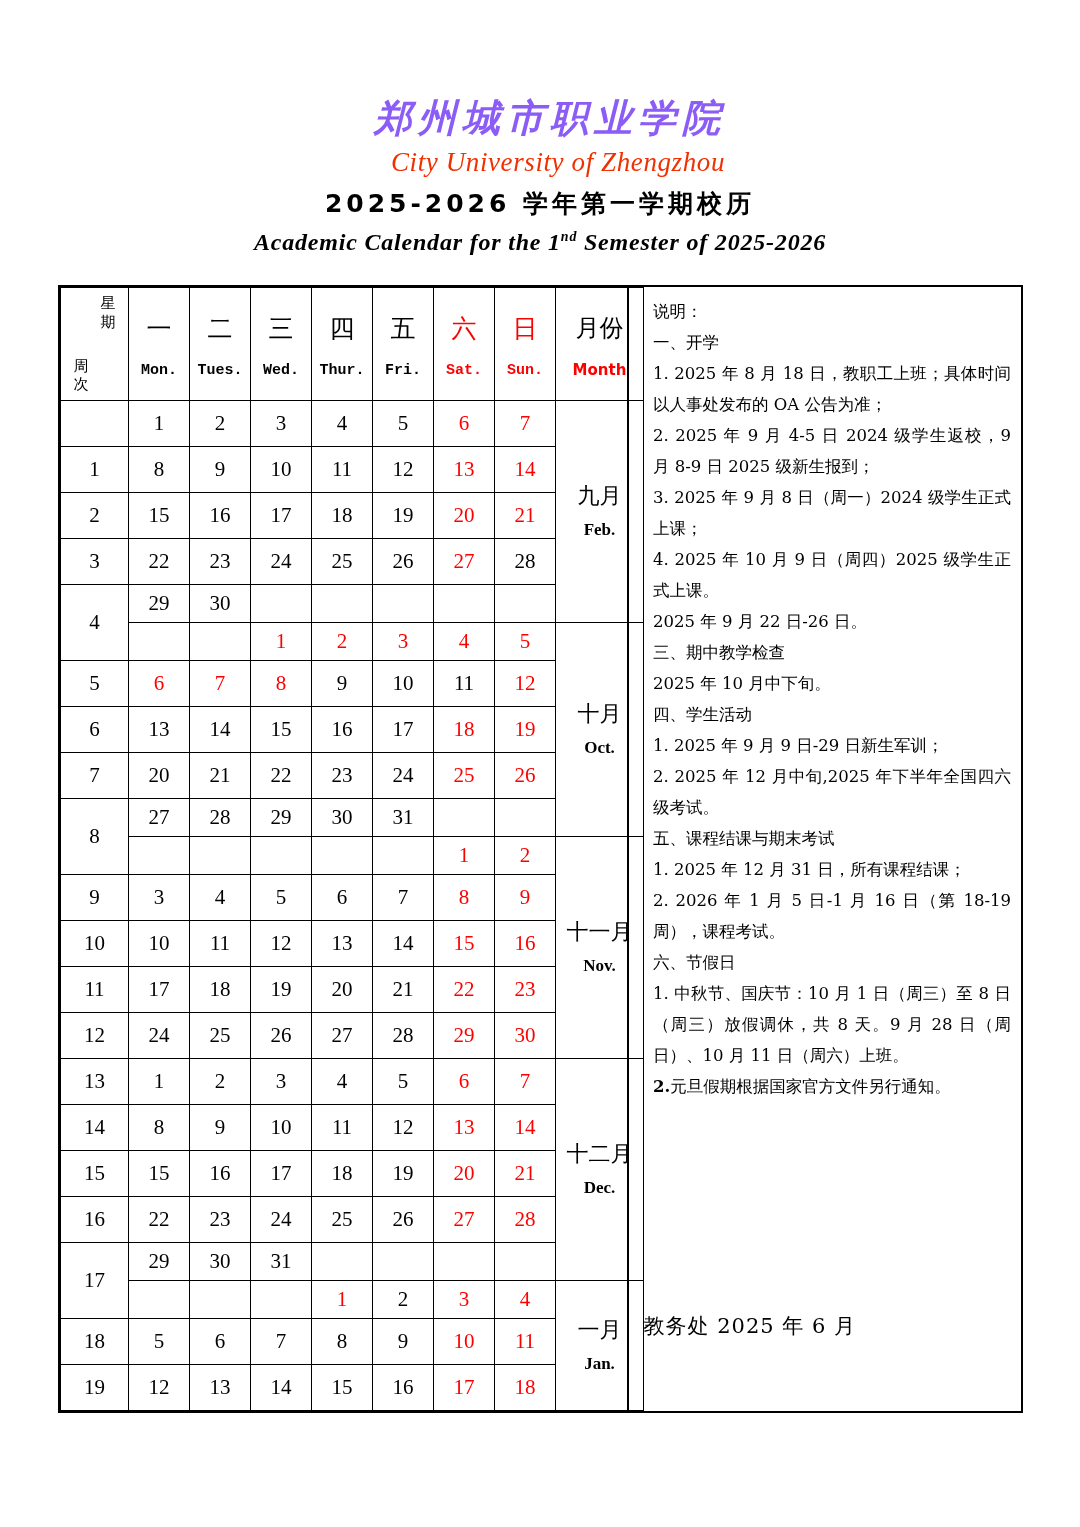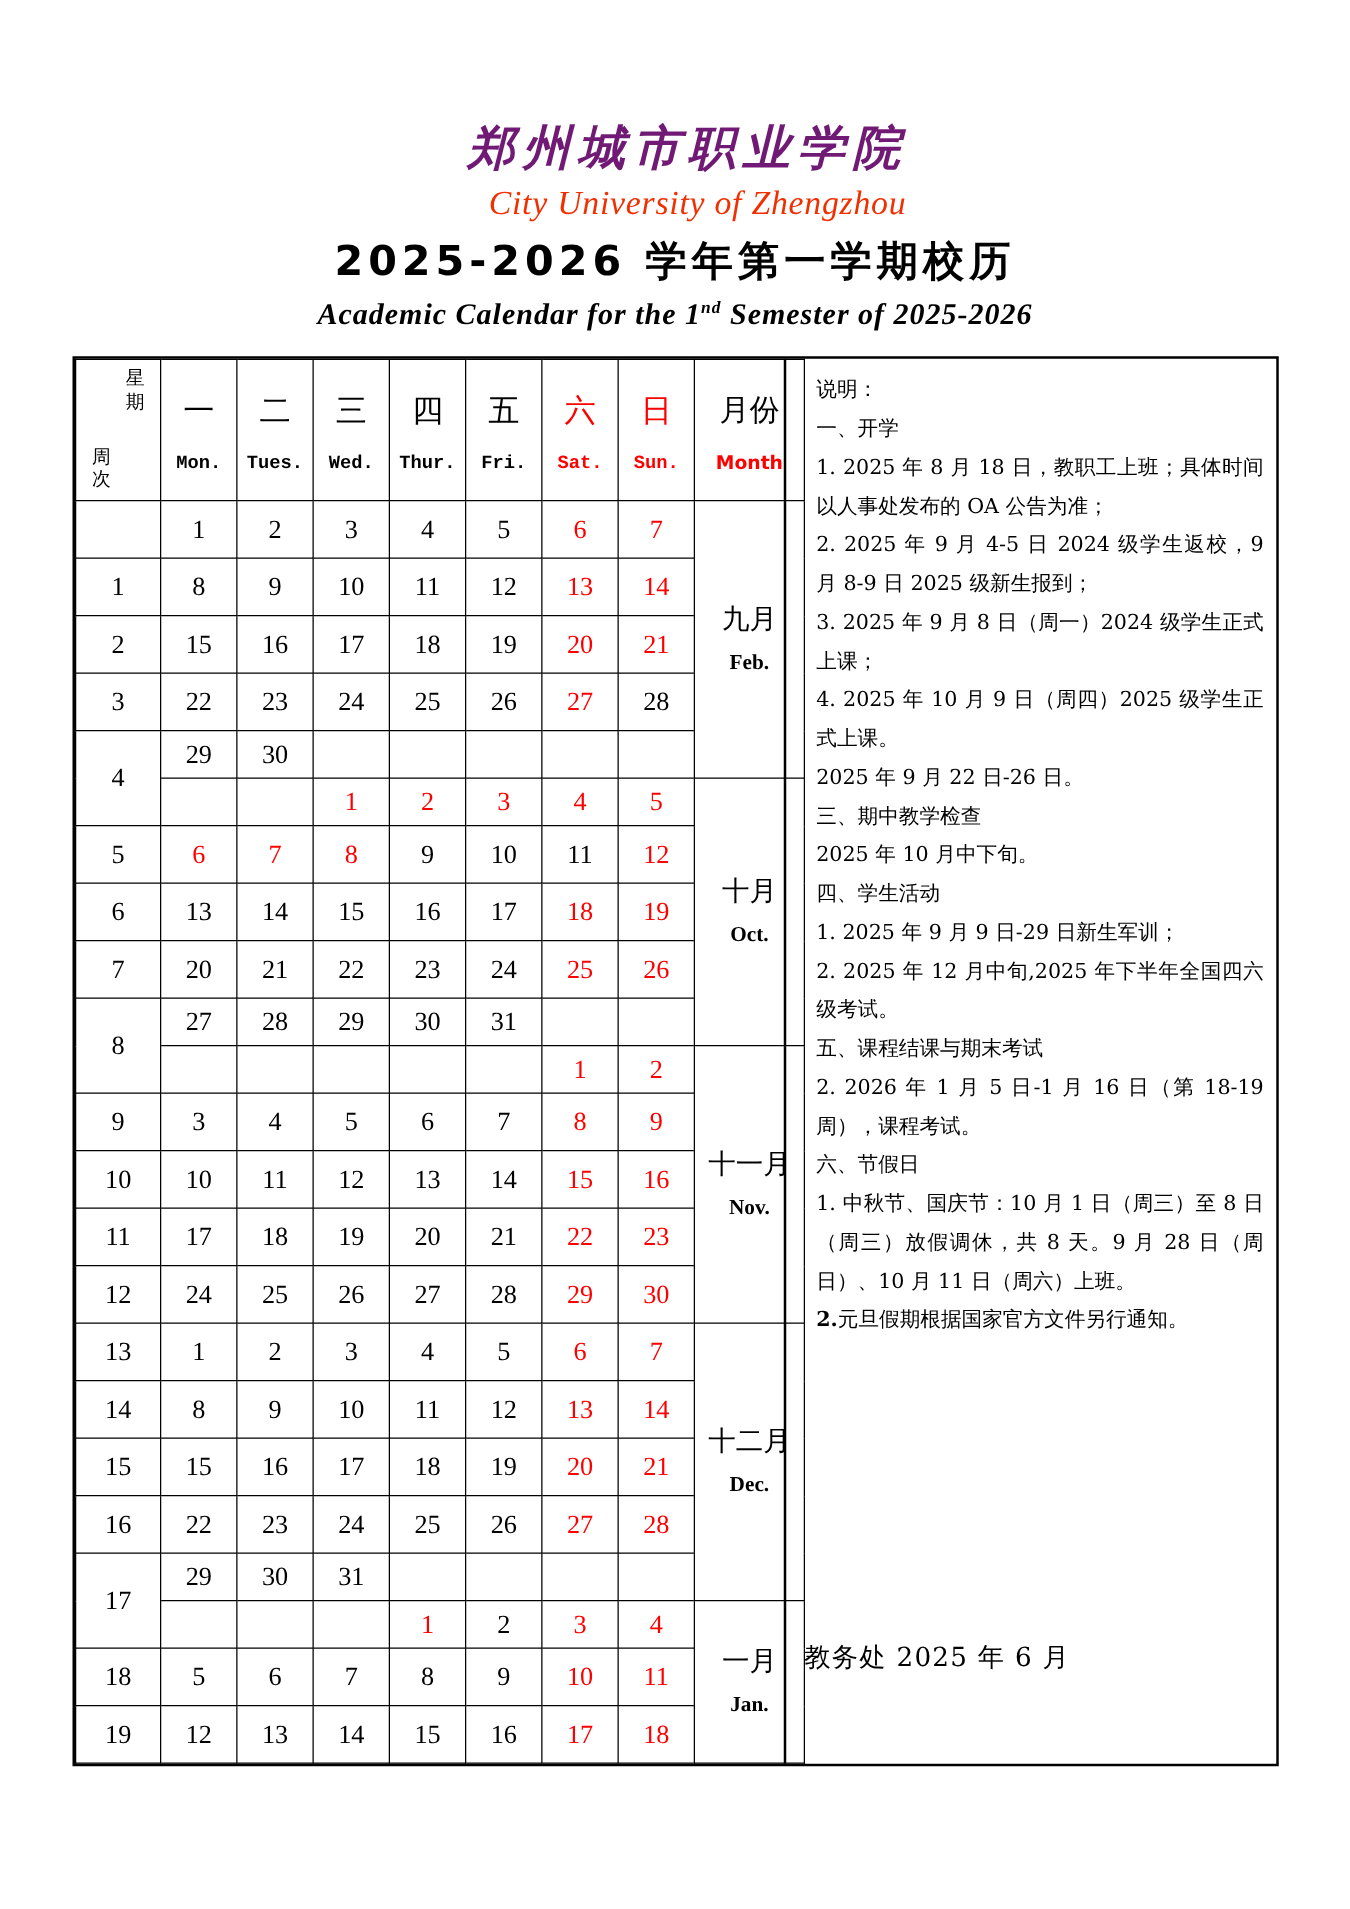--- a/index.html
+++ b/index.html
@@ -18,40 +18,40 @@
 
   
   .title-block {
     text-align: center;
     padding-top: 96px;
   }
   .title-cn {
     font-family: "DejaVu Serif", "Liberation Serif", serif;
     font-size: 38px;
     font-weight: bold;
-    color: #701a75;
+    color: #8b5cf6;
     letter-spacing: 6px;
     line-height: 1.18;
     font-style: italic;
     padding-left: 20px;
   }
   .title-en {
     font-family: "Liberation Serif", "DejaVu Serif", serif;
     font-size: 27px;
     font-weight: normal;
     font-style: italic;
     color: #F03000;
     letter-spacing: 0.6px;
     line-height: 1.3;
     margin-top: 4px;
     padding-left: 36px;
   }
   .subtitle-cn {
     font-family: "DejaVu Sans", "Liberation Sans", sans-serif;
-    font-size: 33px;
+    font-size: 25px;
     font-weight: bold;
     color: #000000;
     letter-spacing: 4px;
     line-height: 1.35;
     margin-top: 7px;
   }
   .subtitle-en {
     font-family: "Liberation Serif", "DejaVu Serif", serif;
     font-size: 24px;
     font-style: italic;
@@ -553,20 +553,21 @@
           <p>2. 2025 年 9 月 4-5 日 2024 级学生返校，9 月 8-9 日 2025 级新生报到；</p>
           <p>3. 2025 年 9 月 8 日（周一）2024 级学生正式上课；</p>
           <p>4. 2025 年 10 月 9 日（周四）2025 级学生正式上课。</p>
           <p>2025 年 9 月 22 日-26 日。</p>
           <p>三、期中教学检查</p>
           <p>2025 年 10 月中下旬。</p>
           <p>四、学生活动</p>
           <p>1. 2025 年 9 月 9 日-29 日新生军训；</p>
           <p>2. 2025 年 12 月中旬,2025 年下半年全国四六级考试。</p>
           <p>五、课程结课与期末考试</p>
+          <p>1. 2025 年 12 月 31 日，所有课程结课；</p>
           <p>2. 2026 年 1 月 5 日-1 月 16 日（第 18-19 周），课程考试。</p>
           <p>六、节假日</p>
           <p>1. 中秋节、国庆节：10 月 1 日（周三）至 8 日（周三）放假调休，共 8 天。9 月 28 日（周日）、10 月 11 日（周六）上班。</p>
           <p class="bold2"><span class="lead">2.</span>元旦假期根据国家官方文件另行通知。</p>
         </div>
     </div>
 
   </div>
 </div>
 

